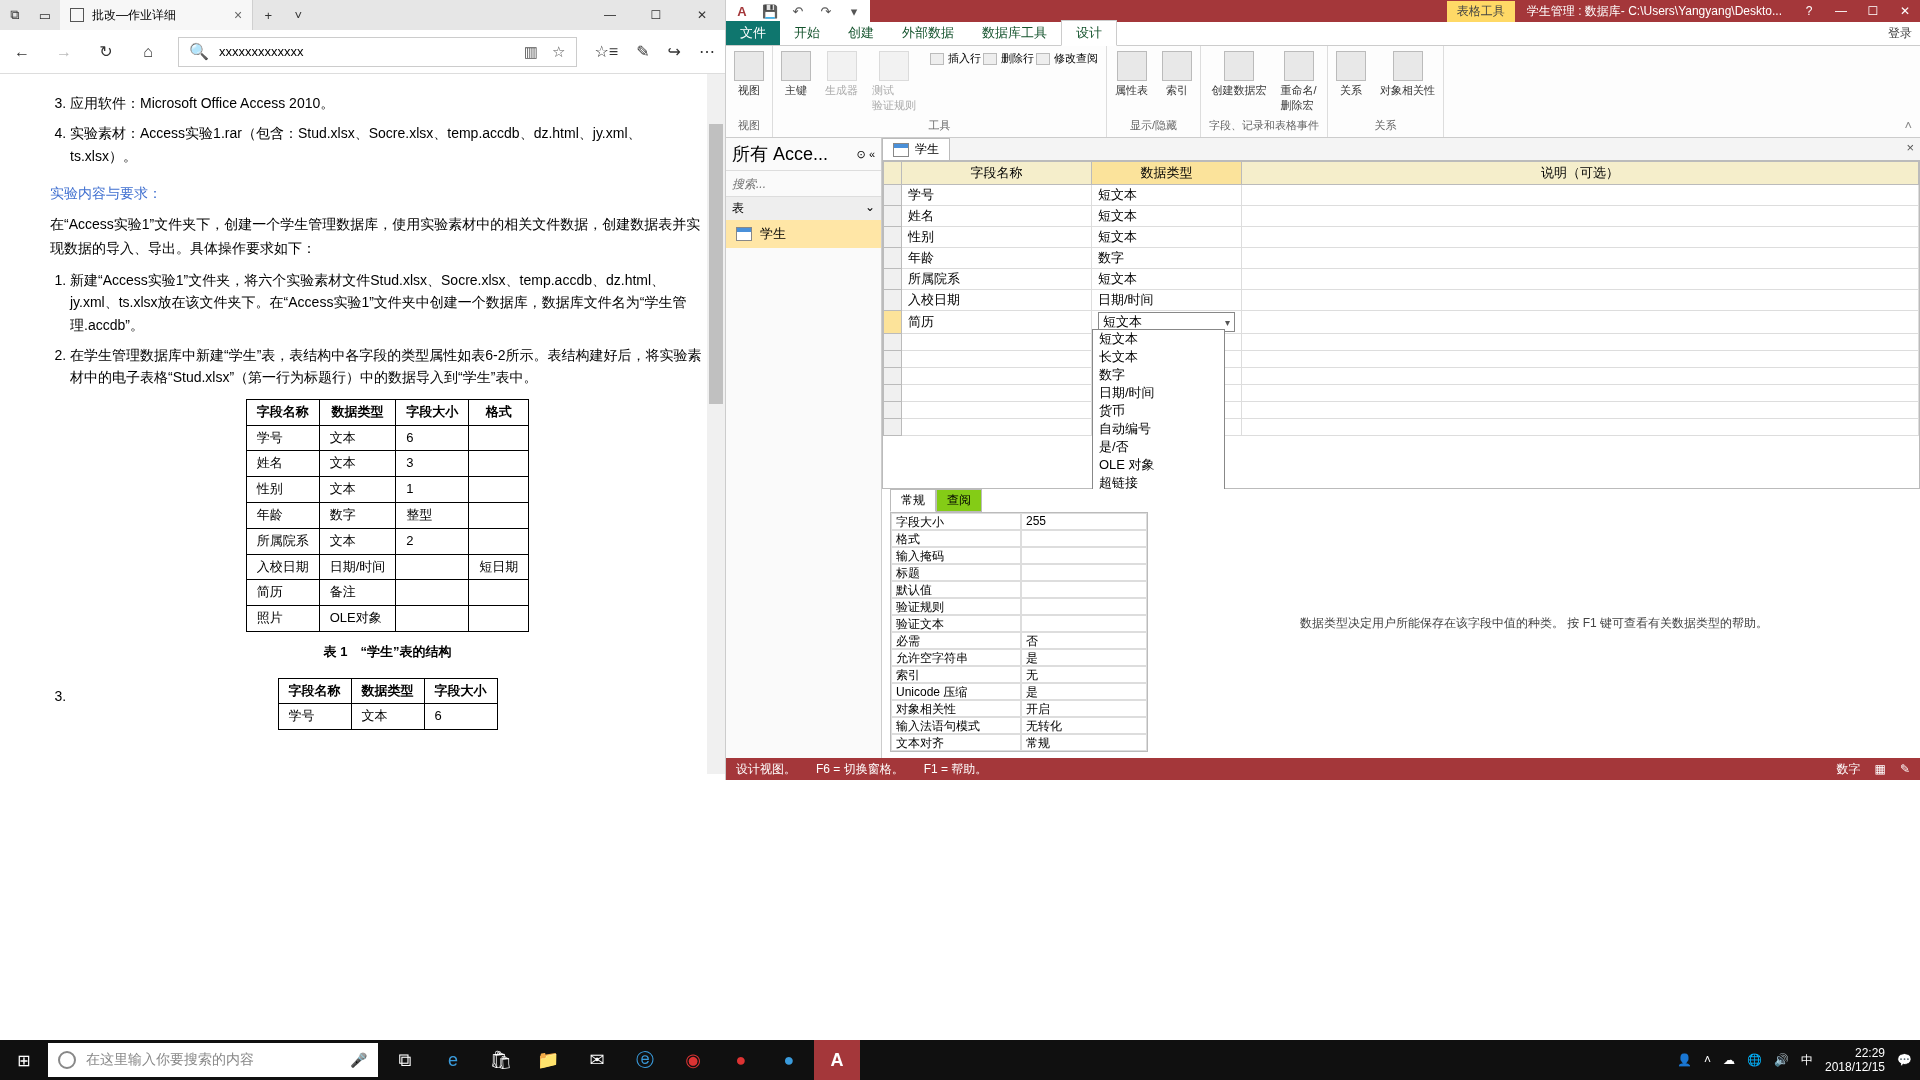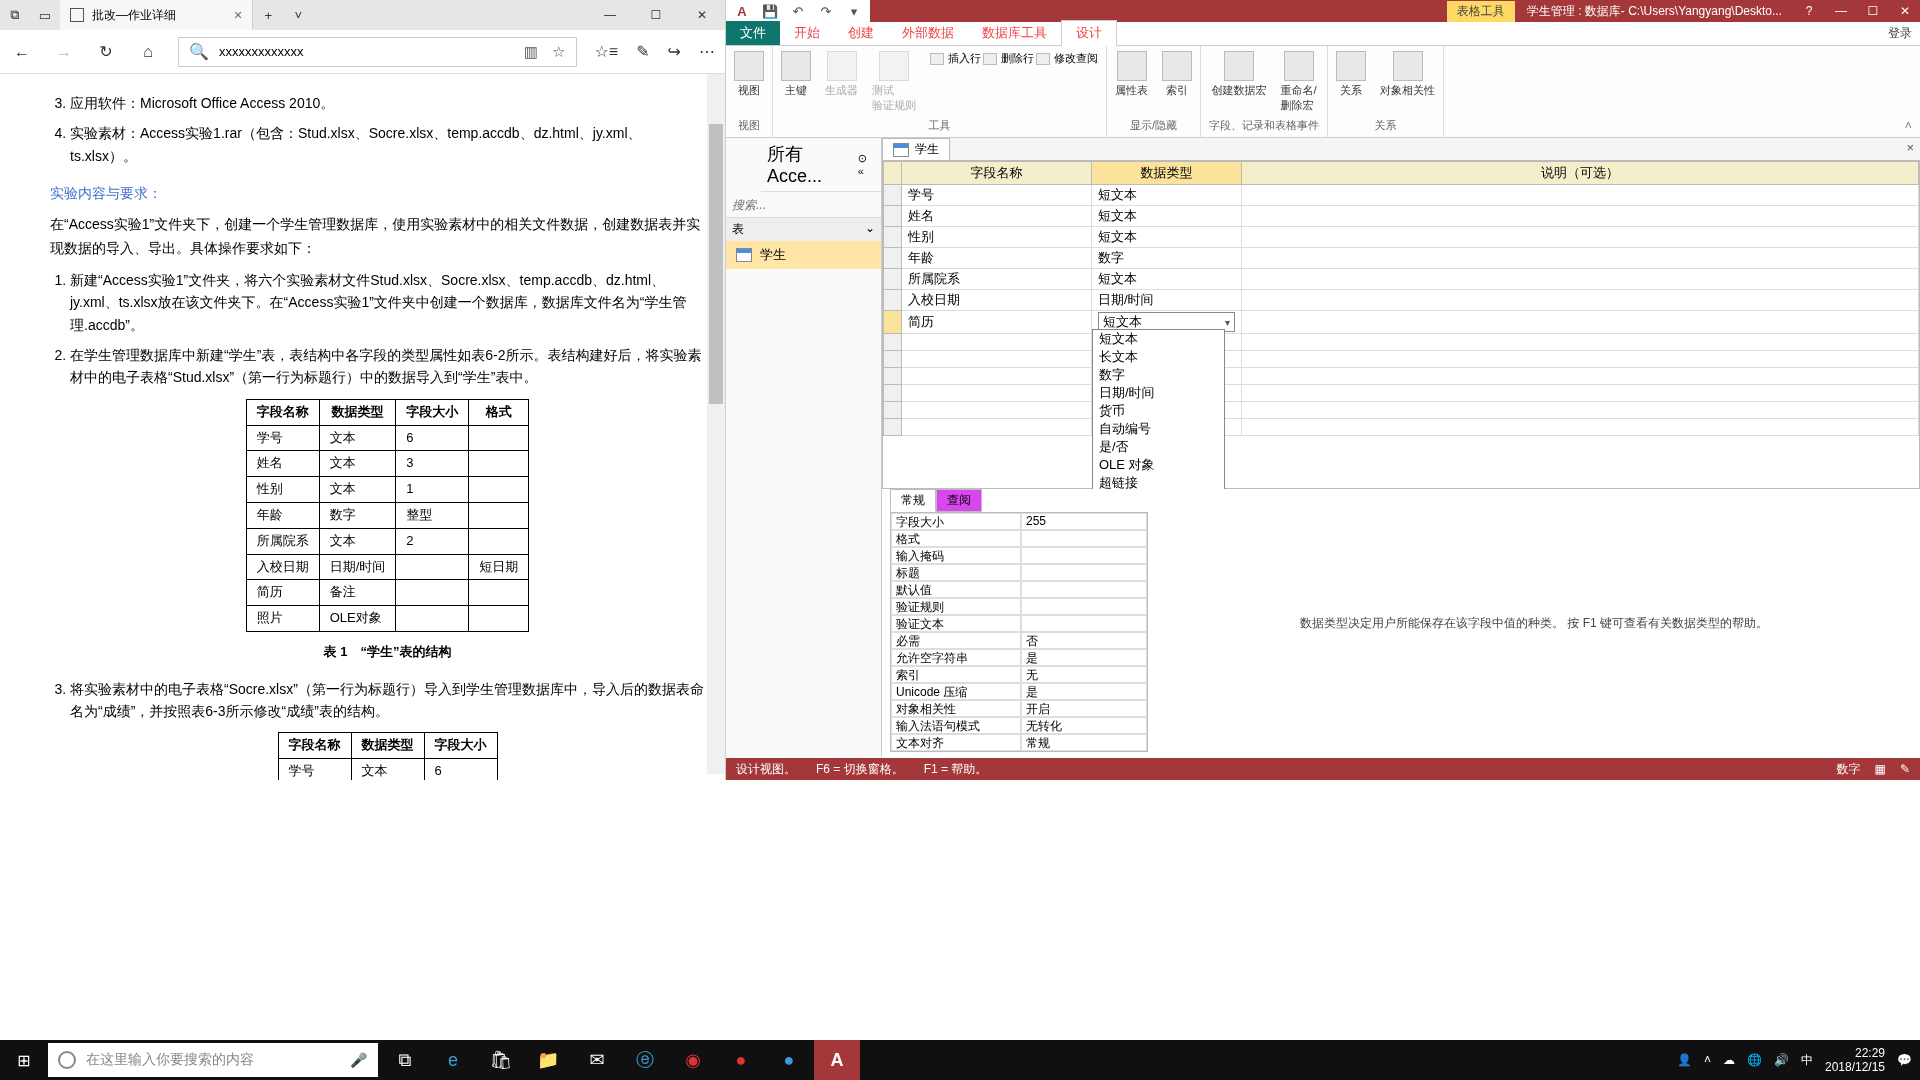--- a/index.html
+++ b/index.html
@@ -45,40 +45,40 @@
 
 .acc-titlebar { height: 22px; background: #a4373a; display: flex; align-items: center; font-size: 12px; color: #fff; }
 .qat { display: flex; align-items: center; gap: 4px; background: #fff; height: 22px; padding: 0 4px; }
 .qat-btn { width: 24px; height: 20px; display: flex; align-items: center; justify-content: center; color: #555; font-size: 13px; }
 .acc-titleblock { margin-left: auto; height: 22px; display: flex; align-items: center; gap: 2px; }
 .tab-context { background: #ffd966; color: #444; padding: 2px 10px; font-size: 12px; }
 .acc-wintitle { background: #a4373a; color: #fff; padding: 0 10px; font-size: 12px; }
 .wc-btn { width: 30px; height: 22px; display: flex; align-items: center; justify-content: center; color: #fff; font-size: 12px; }
 
 .ribbon-tabs { height: 24px; display: flex; align-items: end; background: #fff; border-bottom: 1px solid #ccc; font-size: 13px; }
-.rtab { padding: 3px 14px; color: #ef4444; }
+.rtab { padding: 3px 14px; color: #14532d; }
 .rtab.file { background: #0f766e; color: #fff; }
 .rtab.active { border: 1px solid #ccc; border-bottom: 1px solid #fff; background: #fff; position: relative; top: 1px; }
 
 .ribbon-body { height: 92px; display: flex; background: #fdfdfd; border-bottom: 1px solid #ccc; }
 .rgroup { border-right: 1px solid #ddd; padding: 2px 8px; display: flex; flex-direction: column; justify-content: space-between; align-items: center; }
 .rgroup-top { display: flex; gap: 14px; align-items: flex-start; padding-top: 3px; }
 .rbtn { display: flex; flex-direction: column; align-items: center; font-size: 11px; color: #333; gap: 2px; }
 .rbtn-ico { width: 30px; height: 30px; background: #e8e8e8; border: 1px solid #bbb; }
 .rbtn.dim { color: #aaa; justify-content: space-between; }
 .rbtn.dim .rbtn-ico { opacity: .5; }
 .rgroup-caption { font-size: 11px; color: #666; padding-bottom: 2px; }
 .mini-list { display: flex; font-size: 11px; gap: 2px; }
 .mini-item { display: flex; align-items: center; gap: 4px; }
 .mini-ico { width: 14px; height: 12px; background: #eee; border: 1px solid #bbb; }
 
 .acc-main { position: absolute; top: 138px; left: 0; right: 0; bottom: 22px; display: flex; }
 
 .nav-pane { width: 156px; border-right: 1px solid #ccc; background: #fafafa; display: flex; flex-direction: column; }
-.nav-header { padding: 4px 6px; font-size: 18px; display: flex; align-items: center; justify-content: space-between; border-bottom: 1px solid #ddd; margin-left: 35px; }
+.nav-header { padding: 4px 6px; font-size: 18px; display: flex; align-items: center; justify-content: space-between; border-bottom: 1px solid #ddd; }
 .nav-search { display: flex; align-items: center; border-bottom: 1px solid #ddd; padding: 3px 6px; }
 .nav-search input { border: none; outline: none; flex: 1; font-size: 12px; font-style: italic; color: #888; background: transparent; }
 .nav-groupname { padding: 3px 6px; font-size: 12px; background: #eee; display: flex; justify-content: space-between; }
 .nav-item { padding: 5px 10px; font-size: 13px; display: flex; align-items: center; gap: 8px; background: #ffe6a6; }
 .tbl-ico { width: 16px; height: 14px; background: #fff; border: 1px solid #888; position: relative; }
 .tbl-ico::before { content: ""; position: absolute; left: 0; right: 0; top: 0; height: 4px; background: #4a90d9; }
 
 .design-area { flex: 1; display: flex; flex-direction: column; background: #f4f4f4; position: relative; }
 .obj-tab { position: absolute; top: 0; left: 0; background: #fff; border: 1px solid #bbb; border-bottom: none; padding: 2px 10px; font-size: 12px; display: flex; align-items: center; gap: 6px; }
 .grid-wrap { position: absolute; top: 22px; left: 0; right: 0; height: 330px; background: #fff; border: 1px solid #bbb; overflow: hidden; }
@@ -91,21 +91,21 @@
 
 .dropdown-cell { position: relative; }
 .dd-val { border: 1px solid #888; padding: 0 4px; display: flex; justify-content: space-between; align-items: center; }
 .dd-arrow { font-size: 10px; color: #555; }
 .dd-list { position: absolute; top: 18px; left: 0; right: 16px; background: #fff; border: 1px solid #888; z-index: 5; }
 .dd-item { padding: 0 6px; font-size: 13px; }
 
 .prop-pane { position: absolute; left: 0; right: 0; bottom: 0; height: 270px; background: #fff; border-top: 1px solid #bbb; display: flex; }
 .prop-left { width: 266px; padding-left: 8px; }
 .prop-tabs { display: flex; font-size: 12px; }
-.ptab { padding: 2px 10px; border: 1px solid #bbb; background: #d946ef; }
+.ptab { padding: 2px 10px; border: 1px solid #bbb; background: #84cc16; }
 .ptab.active { background: #fff; border-bottom: 1px solid #fff; }
 .prop-grid { border: 1px solid #bbb; }
 .prow { display: flex; font-size: 12px; height: 17px; }
 .plabel { width: 130px; border: 1px solid #ddd; padding: 0 4px; background: #fff; }
 .pval { flex: 1; border: 1px solid #ddd; padding: 0 4px; }
 .prop-right { flex: 1; display: flex; align-items: center; justify-content: center; font-size: 12px; color: #444; padding: 20px; text-align: center; }
 
 .acc-status { position: absolute; left: 0; right: 0; bottom: 0; height: 22px; background: #a4373a; color: #fff; font-size: 12px; display: flex; align-items: center; padding: 0 10px; gap: 20px; }
 .acc-status .sright { margin-left: auto; display: flex; gap: 14px; align-items: center; }
 
@@ -227,21 +227,21 @@
           <tr>
                 <td>照片</td>
                 <td>OLE对象</td>
                 <td></td>
                 <td></td>
               </tr>
         </tbody>
           </table>
         <div class="caption">表 1　“学生”表的结构</div>
       </li>
-      <li><span>将实验素材中的电子表格“Socre.xlsx”（第一行为标题行）导入到学生管理数据库中，导入后的数据表命名为“成绩”，并按照表6-3所示修改“成绩”表的结构。</span>
+      <li>
         <table class="spec">
           <tbody>
               <tr>
                 <th>字段名称</th>
                 <th>数据类型</th>
                 <th>字段大小</th>
               </tr>
           <tr>
                 <td>学号</td>
                 <td>文本</td>

